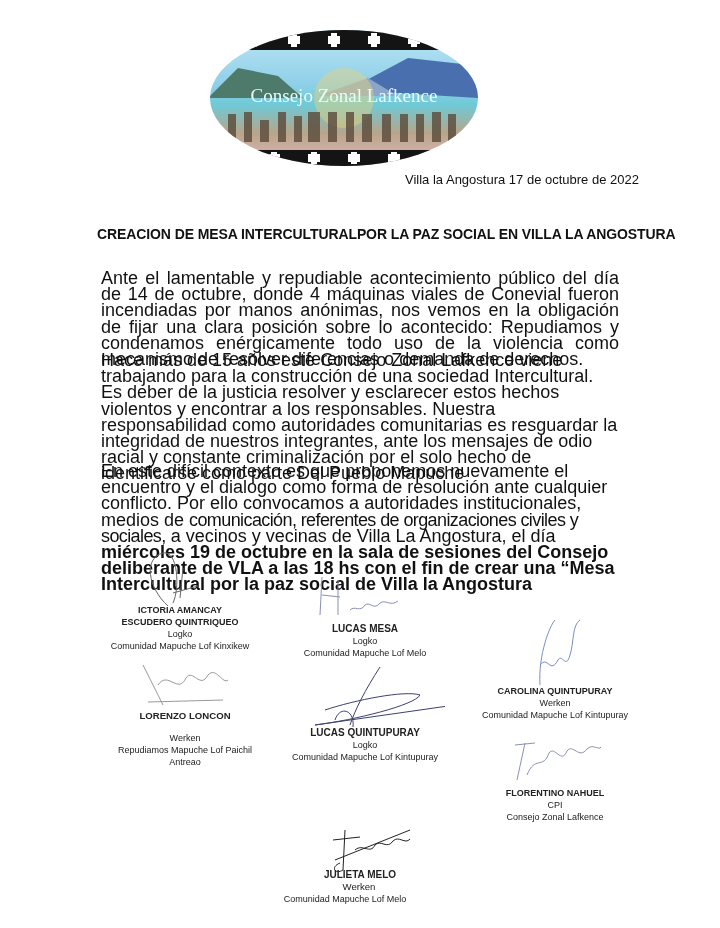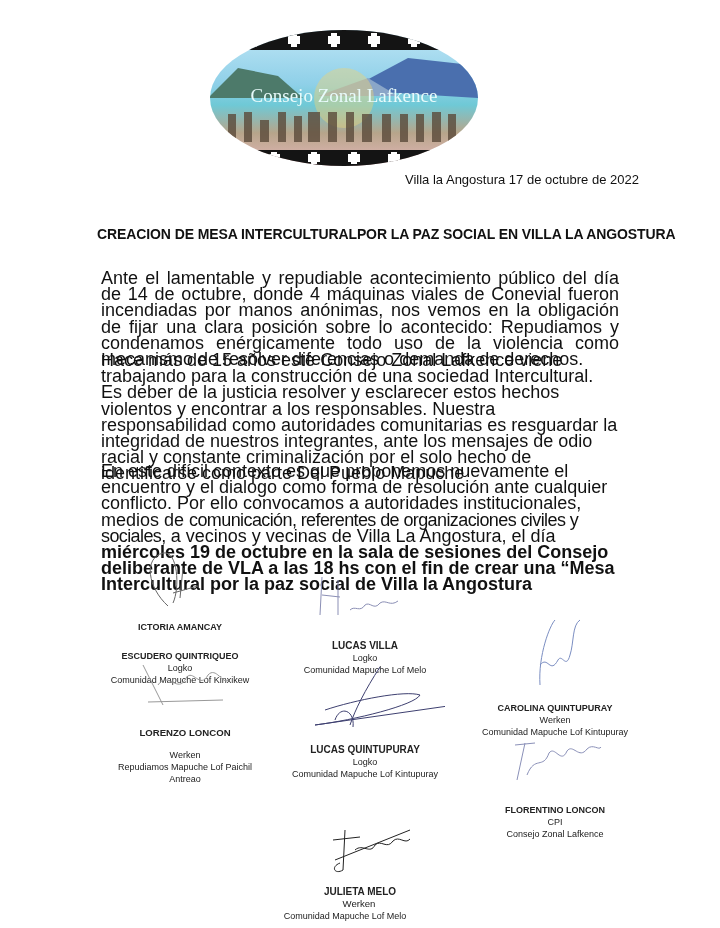--- a/index.html
+++ b/index.html
@@ -9,21 +9,21 @@
   }
   .logo { position:absolute; left:208px; top:28px; width:272px; height:140px; }
   .date { position:absolute; left:405px; top:172px; font-size:13px; color:#111; }
   .title { position:absolute; left:97px; top:226px; font-size:14px; font-weight:bold; letter-spacing:-0.1px; }
   .para { position:absolute; left:101px; width:518px; font-size:18px; line-height:16.2px; }
   .p1 { top:270px; text-align:justify; }
   .p2 { top:352px; }
   .p3 { top:463px; }
   .cond { letter-spacing:-0.6px; }
   .sig { position:absolute; text-align:center; font-size:9px; line-height:12px; color:#222; }
-  .sig .nm { font-weight:bold; font-size:9px;margin-top:17px; }
+  .sig .nm { font-weight:bold; font-size:9px; }
   .sig svg { position:absolute; }
   .lg { font-size:9.6px; }
 </style>
 </head>
 <body>
 
 <div class="logo">
   <svg width="272" height="140" viewBox="0 0 272 140">
     <defs>
       <clipPath id="ov">
@@ -111,21 +111,21 @@
     <div>Logko</div>
     <div>Comunidad Mapuche Lof Kinxikew</div>
   </div>
 </div>
 
 <div class="sig" style="left:290px; top:575px; width:150px;">
   <svg width="100" height="50" style="left:20px; top:0;" viewBox="0 0 100 50">
     <path d="M12 2 L10 40 M12 20 L30 22 M28 5 L28 40 M40 35 C45 30 50 38 55 30 C60 26 64 36 70 28 C76 24 80 32 88 26" fill="none" stroke="#8b8fb5" stroke-width="1"></path>
   </svg>
   <div style="position:absolute; top:48px; width:150px;">
-    <div class="nm" style="font-size:10px;">LUCAS VILLA</div>
+    <div class="nm" style="font-size:10px;">LUCAS MESA</div>
     <div>Logko</div>
     <div>Comunidad Mapuche Lof Melo</div>
   </div>
 </div>
 
 <div class="sig" style="left:475px; top:615px; width:160px;">
   <svg width="90" height="75" style="left:35px; top:0;" viewBox="0 0 90 75">
     <path d="M30 70 C28 40 40 10 45 5 M30 50 C38 40 40 60 48 45 C52 38 56 55 60 40 C64 28 62 10 70 5" fill="none" stroke="#7b8ec2" stroke-width="1"></path>
   </svg>
   <div style="position:absolute; top:70px; width:160px;">
@@ -157,21 +157,21 @@
     <div>Logko</div>
     <div>Comunidad Mapuche Lof Kintupuray</div>
   </div>
 </div>
 
 <div class="sig" style="left:480px; top:735px; width:150px;">
   <svg width="100" height="50" style="left:25px; top:0;" viewBox="0 0 100 50">
     <path d="M10 10 L30 8 M20 8 L12 45 M22 40 C30 20 38 35 44 18 C50 10 56 30 62 16 C68 8 74 25 82 14 C88 8 94 16 96 12" fill="none" stroke="#8a90b8" stroke-width="1"></path>
   </svg>
   <div style="position:absolute; top:52px; width:150px;">
-    <div class="nm">FLORENTINO LONCON</div>
+    <div class="nm">FLORENTINO NAHUEL</div>
     <div>CPI</div>
     <div>Consejo Zonal Lafkence</div>
   </div>
 </div>
 
 <div class="sig" style="left:265px; top:825px; width:160px;">
   <svg width="100" height="50" style="left:50px; top:0;" viewBox="0 0 100 50">
     <path d="M30 5 L28 45 C20 50 15 42 25 38 M18 15 L45 12 M40 25 C48 18 55 30 60 20 C66 14 72 25 78 16 C84 10 90 20 95 14 M20 35 L95 5" fill="none" stroke="#222" stroke-width="1"></path>
   </svg>
   <div style="position:absolute; top:44px; width:160px;">

